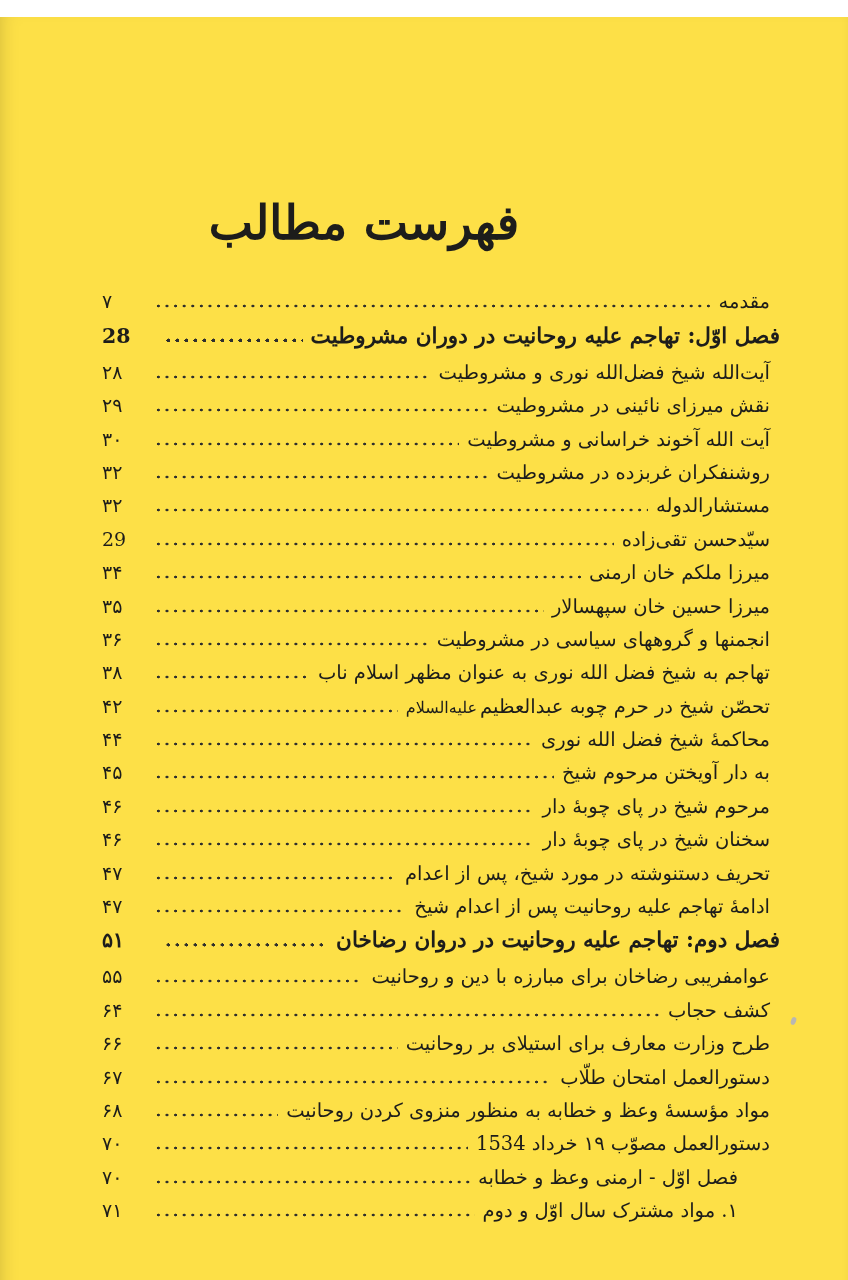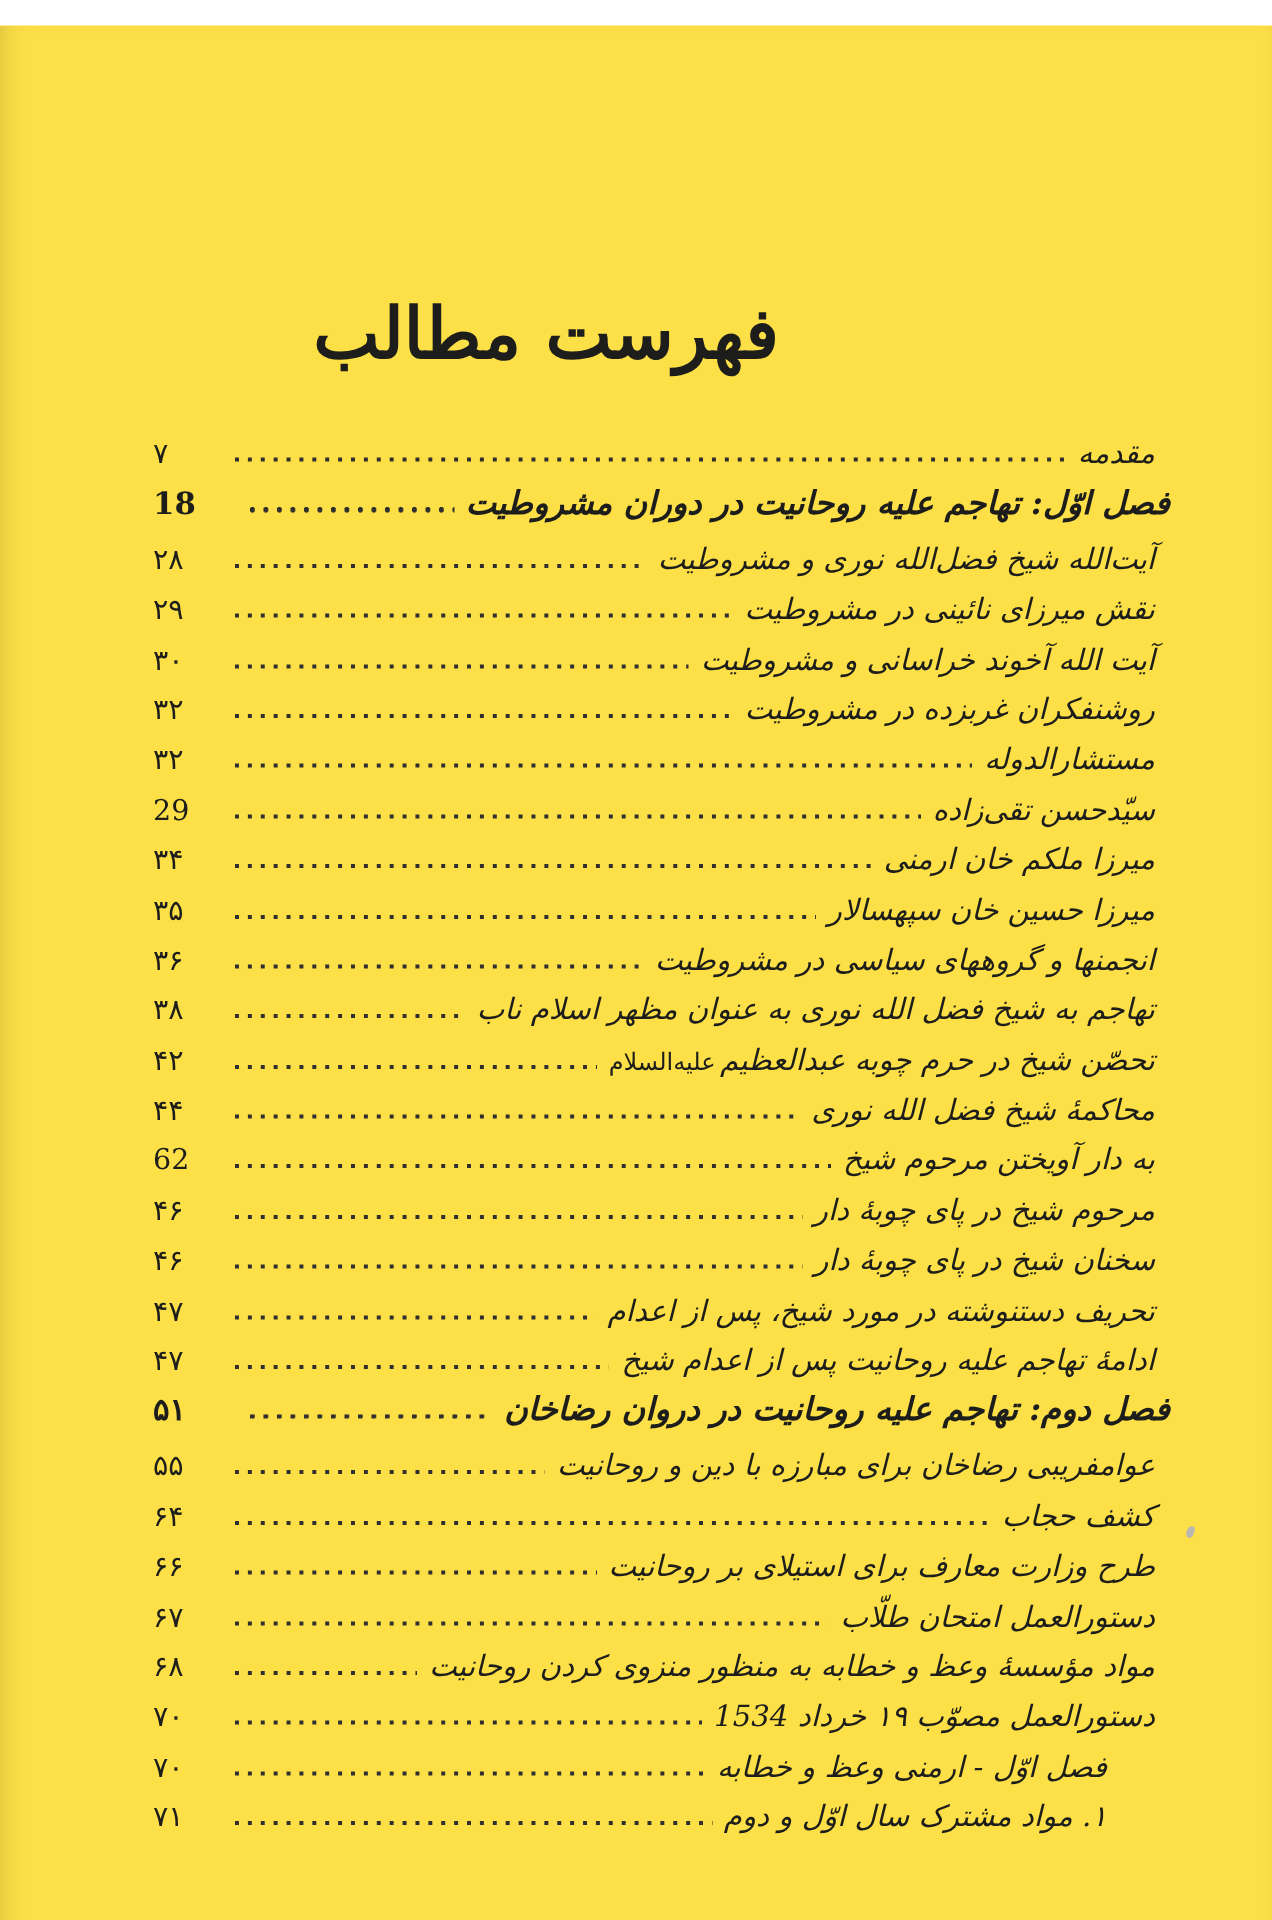--- a/index.html
+++ b/index.html
@@ -39,21 +39,21 @@
     white-space: nowrap;
   }
   .row.chapter {
     height: 37px;
     font-size: 21.5px;
     font-weight: bold;
     margin-left: 0;
     margin-right: -10px;   
   }
   .row.sub { padding-right: 32px; }
-  .txt { flex: 0 0 auto; font-style: italic; }
+  .txt { flex: 0 0 auto; }
   .leader {
     flex: 1 1 auto;
     height: 4px;
     margin: 0 8px;
     background-image: radial-gradient(circle at 2px 2px, var(--dot, #2f2f2d) 1.45px, transparent 1.6px);
     background-size: 8.6px 4px;
     background-repeat: repeat-x;
     min-width: 12px;
   }
   .chapter .leader { margin-left: 18px; height: 4.5px;
@@ -92,21 +92,21 @@
   <h1 class="title">فهرست مطالب</h1>
   <div class="toc" id="toc">
       <div class="row item">
         <span class="txt">مقدمه</span>
         <span class="leader"></span>
         <span class="num">۷</span>
       </div>
       <div class="row chapter">
         <span class="txt">فصل اوّل: تهاجم علیه روحانیت در دوران مشروطیت</span>
         <span class="leader"></span>
-        <span class="num">18</span>
+        <span class="num">28</span>
       </div>
       <div class="row item">
         <span class="txt">آیت‌الله شیخ فضل‌الله نوری و مشروطیت</span>
         <span class="leader"></span>
         <span class="num">۲۸</span>
       </div>
       <div class="row item">
         <span class="txt">نقش میرزای نائینی در مشروطیت</span>
         <span class="leader"></span>
         <span class="num">۲۹</span>
@@ -158,21 +158,21 @@
         <span class="num">۴۲</span>
       </div>
       <div class="row item">
         <span class="txt">محاکمهٔ شیخ فضل الله نوری</span>
         <span class="leader"></span>
         <span class="num">۴۴</span>
       </div>
       <div class="row item">
         <span class="txt">به دار آویختن مرحوم شیخ</span>
         <span class="leader"></span>
-        <span class="num">62</span>
+        <span class="num">۴۵</span>
       </div>
       <div class="row item">
         <span class="txt">مرحوم شیخ در پای چوبهٔ دار</span>
         <span class="leader"></span>
         <span class="num">۴۶</span>
       </div>
       <div class="row item">
         <span class="txt">سخنان شیخ در پای چوبهٔ دار</span>
         <span class="leader"></span>
         <span class="num">۴۶</span>

